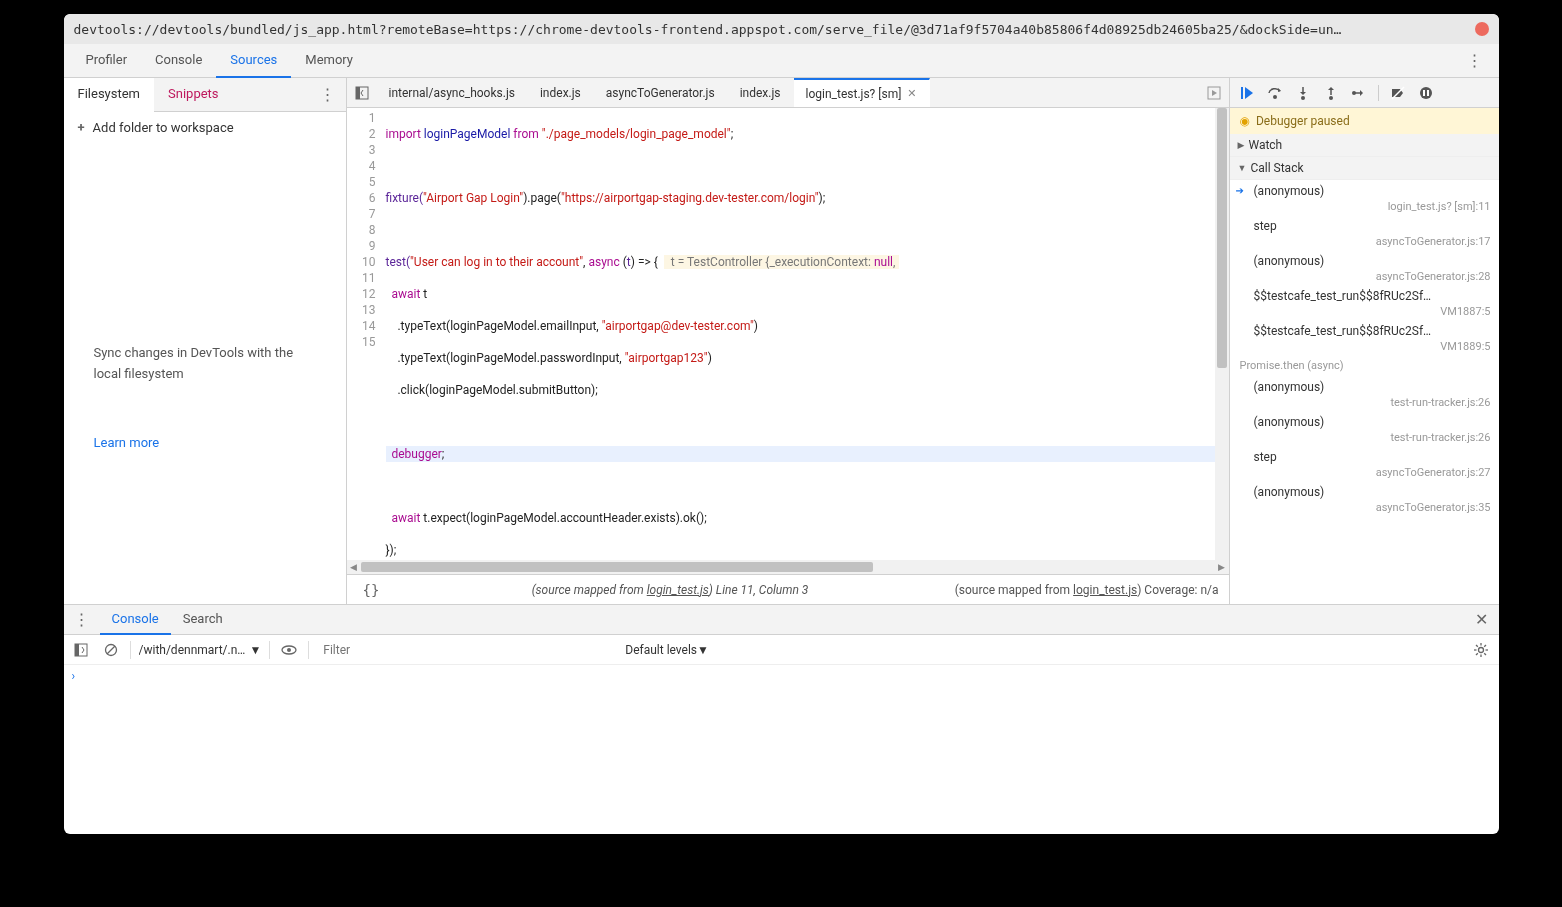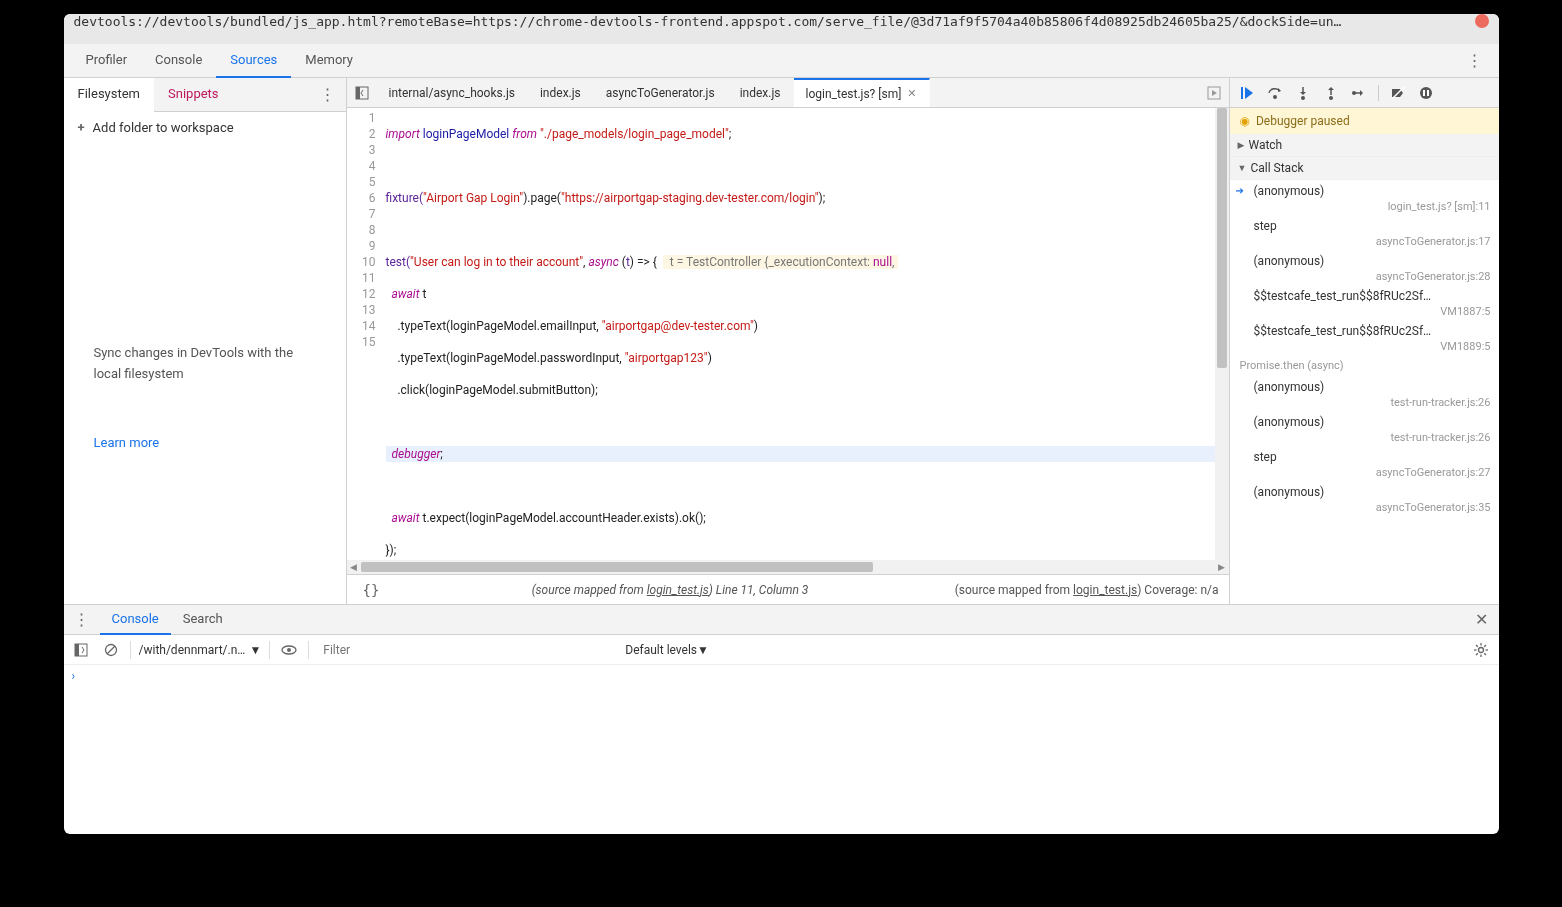--- a/index.html
+++ b/index.html
@@ -1,18 +1,18 @@
 <!DOCTYPE html>
 <html><head>
 <meta charset="utf-8">
 <style>
 * { margin: 0; padding: 0; box-sizing: border-box; font-family: -apple-system, BlinkMacSystemFont, "Segoe UI", Roboto, sans-serif; }
 body { background: #000; width: 1562px; height: 907px; overflow: hidden; }
 .window { background: #fff; width: 1435px; height: 820px; margin: 14px auto 0; border-radius: 6px; overflow: hidden; display: flex; flex-direction: column; box-shadow: 0 2px 20px rgba(0,0,0,0.3); }
-.titlebar { background: #e8e8e8; height: 30px; display: flex; padding: 0 10px; font-size: 13px; color: #333; border-top-left-radius: 6px; border-top-right-radius: 6px; }
+.titlebar { background: #e8e8e8; height: 30px; display: flex; align-items: center; padding: 0 10px; font-size: 13px; color: #333; border-top-left-radius: 6px; border-top-right-radius: 6px; }
 .titlebar-text { flex: 1; overflow: hidden; white-space: nowrap; text-overflow: ellipsis; font-family: ui-monospace, monospace; }
 .close-btn { width: 14px; height: 14px; border-radius: 50%; background: #ed6a5e; margin-left: 8px; }
 .main-tabs { height: 34px; display: flex; align-items: center; border-bottom: 1px solid #d0d0d0; background: #f3f3f3; padding: 0 8px; }
 .main-tab { padding: 0 14px; height: 34px; display: flex; align-items: center; font-size: 13px; color: #555; cursor: pointer; border-bottom: 2px solid transparent; }
 .main-tab.active { color: #1a73e8; border-bottom: 2px solid #1a73e8; }
 .main-tabs-spacer { flex: 1; }
 .kebab { padding: 4px 8px; color: #666; cursor: pointer; font-size: 16px; }
 .content { flex: 1; display: flex; overflow: hidden; }
 .left-pane { width: 283px; border-right: 1px solid #d0d0d0; display: flex; flex-direction: column; background: #fff; }
 .left-tabs { height: 34px; display: flex; align-items: center; border-bottom: 1px solid #d0d0d0; background: #f3f3f3; justify-content: space-between; }
@@ -27,21 +27,21 @@
 .file-tabs { height: 30px; display: flex; align-items: center; border-bottom: 1px solid #d0d0d0; background: #f3f3f3; overflow: hidden; }
 .nav-arrow { padding: 4px 8px; color: #666; cursor: pointer; display: flex; align-items: center; }
 .file-tab { padding: 0 12px; height: 30px; display: flex; align-items: center; font-size: 12px; color: #333; cursor: pointer; border-right: 1px solid transparent; white-space: nowrap; }
 .file-tab.active { background: #fff; border-top: 2px solid #1a73e8; }
 .file-tab .close { margin-left: 6px; color: #888; font-size: 11px; }
 .editor-wrap { flex: 1; display: flex; overflow: hidden; position: relative; }
 .gutter { width: 35px; background: #fff; text-align: right; padding: 2px 6px 0 0; font-family: ui-monospace, Menlo, monospace; font-size: 12px; color: #999; line-height: 16px; }
 .code { flex: 1; font-family: ui-monospace, Menlo, monospace; font-size: 12px; line-height: 16px; padding: 2px 0 0 4px; white-space: pre; overflow: auto; color: #222; }
 .line { height: 16px; }
 .line.hl { background: #e8f0fe; }
-.kw { color: #aa0d91; font-style: italic; }
+.kw { color: #aa0d91; }
 .fn { color: #5c2699; }
 .str { color: #c41a16; }
 .var { color: #1a1aa6; }
 .param { color: #5c2699; }
 .tc-note { background: #fdf6e3; color: #777; padding: 0 4px; }
 .tc-kw { color: #aa0d91; }
 .editor-scrollbar-v { position: absolute; right: 0; top: 0; width: 14px; height: 100%; background: #f1f1f1; }
 .editor-scrollbar-v-thumb { position: absolute; top: 0; width: 10px; left: 2px; height: 260px; background: #c1c1c1; border-radius: 2px; }
 .editor-scrollbar-h { height: 14px; background: #f1f1f1; display: flex; align-items: center; }
 .editor-scrollbar-h-arrow { width: 14px; text-align: center; color: #888; font-size: 9px; cursor: pointer; }

